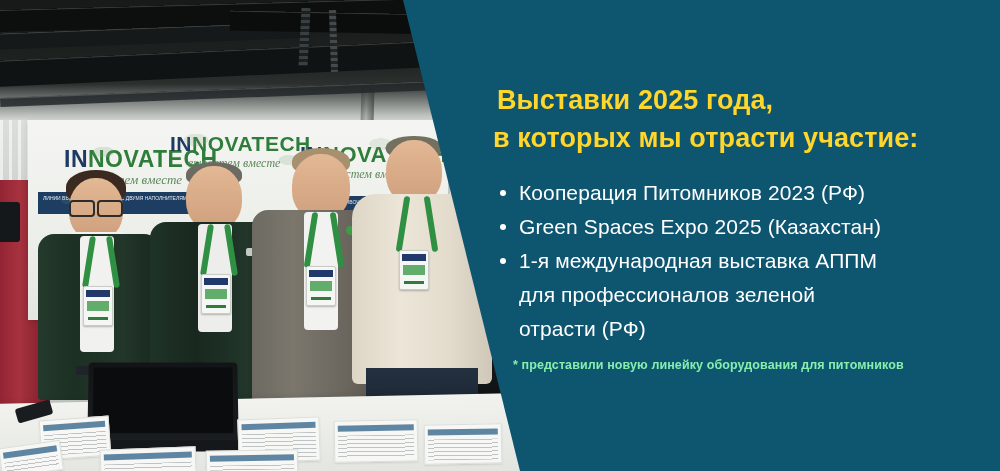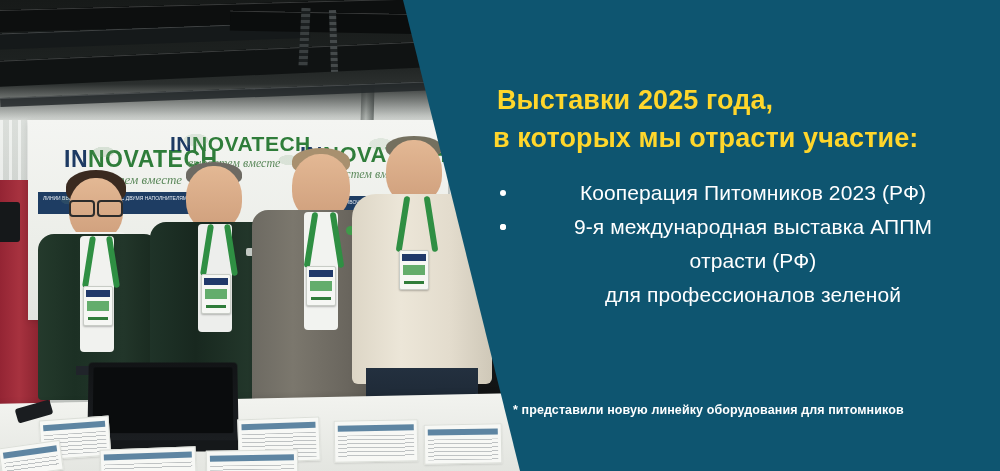--- a/index.html
+++ b/index.html
@@ -271,21 +271,20 @@
     border:6px solid #b9a057; border-radius:40px 40px 16px 16px;
   }
   .chair.c1 { left:226px; top:366px; }
   .chair.c2 { left:306px; top:356px; }
 
   
   .panel {
     position:absolute; left:0; top:0; width:1000px; height:471px;
     background:#0e5570;
     clip-path:polygon(403px 0, 1000px 0, 1000px 471px, 520px 471px);
-    text-align:center;
   }
   .panel-inner { position:absolute; left:0; top:0; width:1000px; height:471px; }
 
   .heading {
     position:absolute; color:#ffd62b;
     font-size:27px; font-weight:bold; line-height:40px;
     white-space:nowrap; letter-spacing:.1px;
   }
   .heading.h1 { left:497px; top:80px; }
   .heading.h2 { left:493px; top:118px; }
@@ -299,22 +298,22 @@
     font-size:21px; line-height:34px; font-weight:normal;
     letter-spacing:.1px; margin-bottom:0;
   }
   .bullet .dot {
     position:absolute; left:3px; top:14px; width:6px; height:6px;
     background:#ffffff; border-radius:50%;
   }
   .bullet .l2 { display:block; }
 
   .footnote {
-    position:absolute; left:513px; top:403px;
-    font-size:12.5px; font-weight:bold; color:#ffffff;
+    position:absolute; left:513px; top:358px;
+    font-size:12.5px; font-weight:bold; color:#86efac;
     letter-spacing:.1px; white-space:nowrap;
   }
 </style>
 </head>
 <body>
 
 <div class="banner">
 
   <div class="photo">
 
@@ -450,26 +449,27 @@
       <div class="heading h1">Выставки 2025 года,</div>
       <div class="heading h2">в которых мы отрасти участие:</div>
 
       <div class="bullets">
         <div class="bullet">
           <span class="dot"></span>
           <span>Кооперация Питомников 2023 (РФ)</span>
         </div>
         <div class="bullet">
           <span class="dot"></span>
+          <span>Green Spaces Expo 2025 (Казахстан)</span>
         </div>
         <div class="bullet">
           <span class="dot"></span>
-          <span> 9-я международная выставка АППМ</span>
+          <span> 1-я международная выставка АППМ</span>
+          <span class="l2">для профессионалов зеленой</span>
           <span class="l2">отрасти (РФ)</span>
-          <span class="l2">для профессионалов зеленой</span>
         </div>
       </div>
 
       <div class="footnote">* представили новую линейку оборудования для питомников</div>
     </div>
   </div>
 
 </div>
 
 </body></html>

